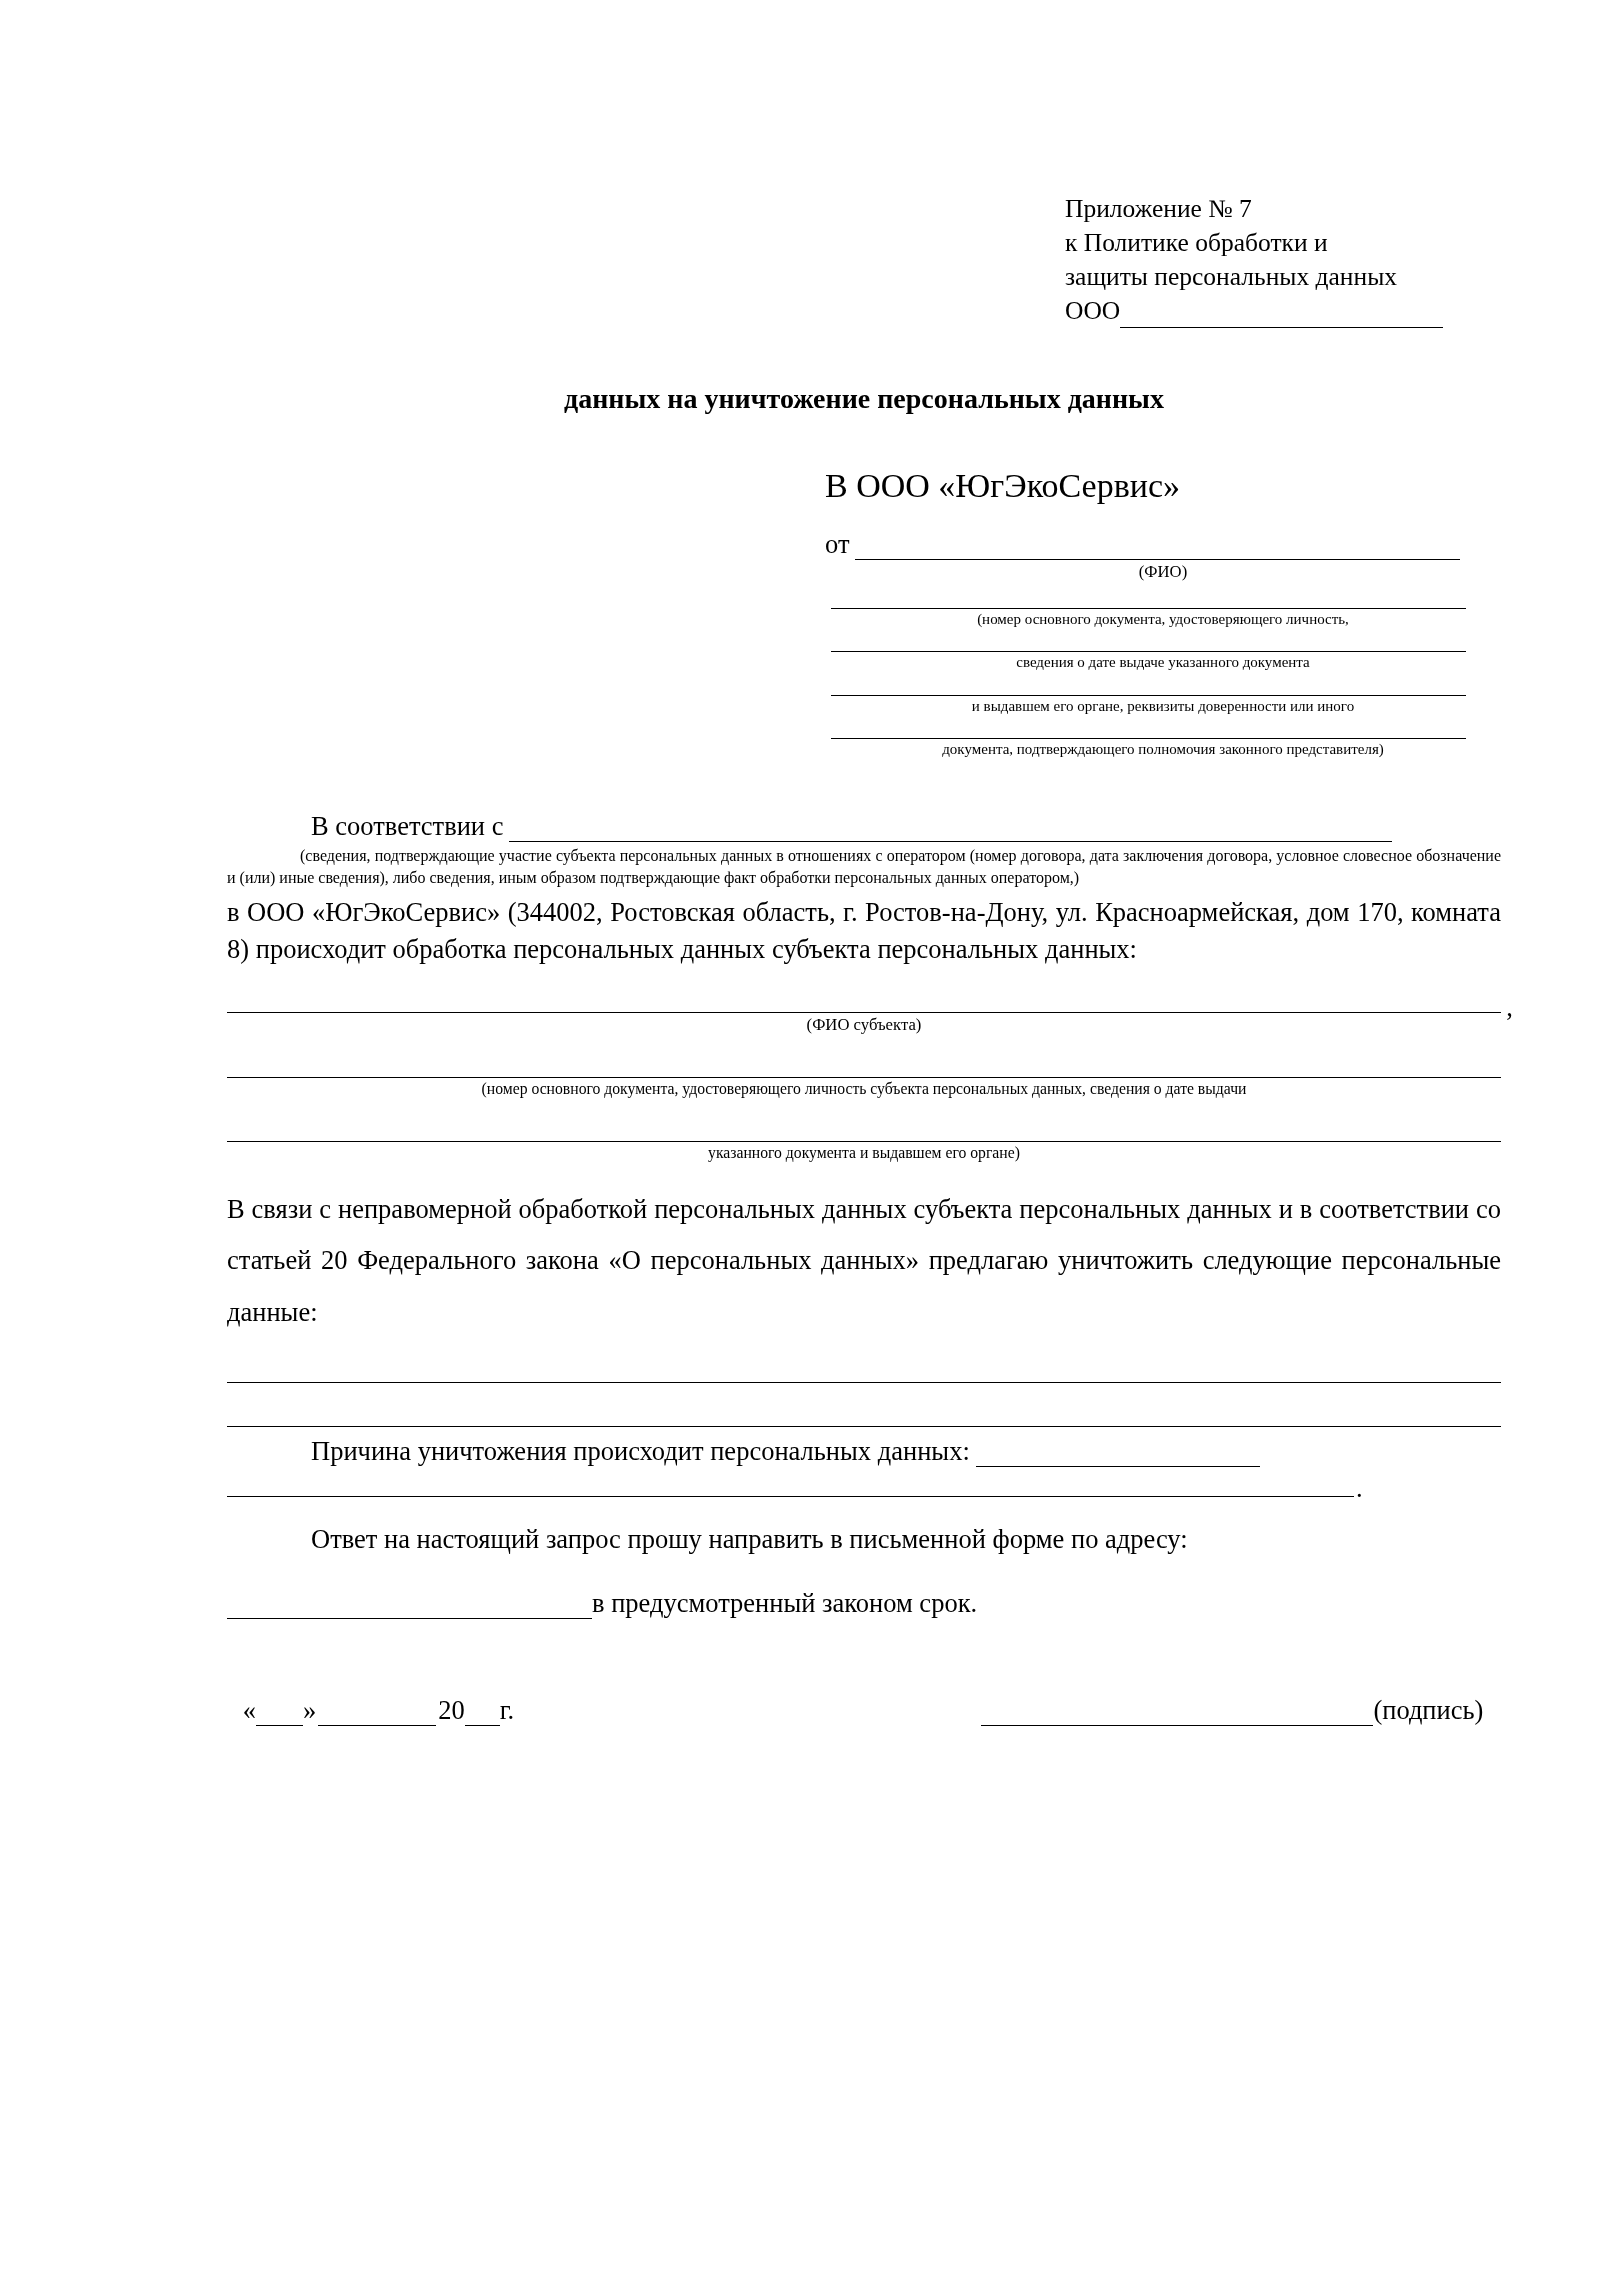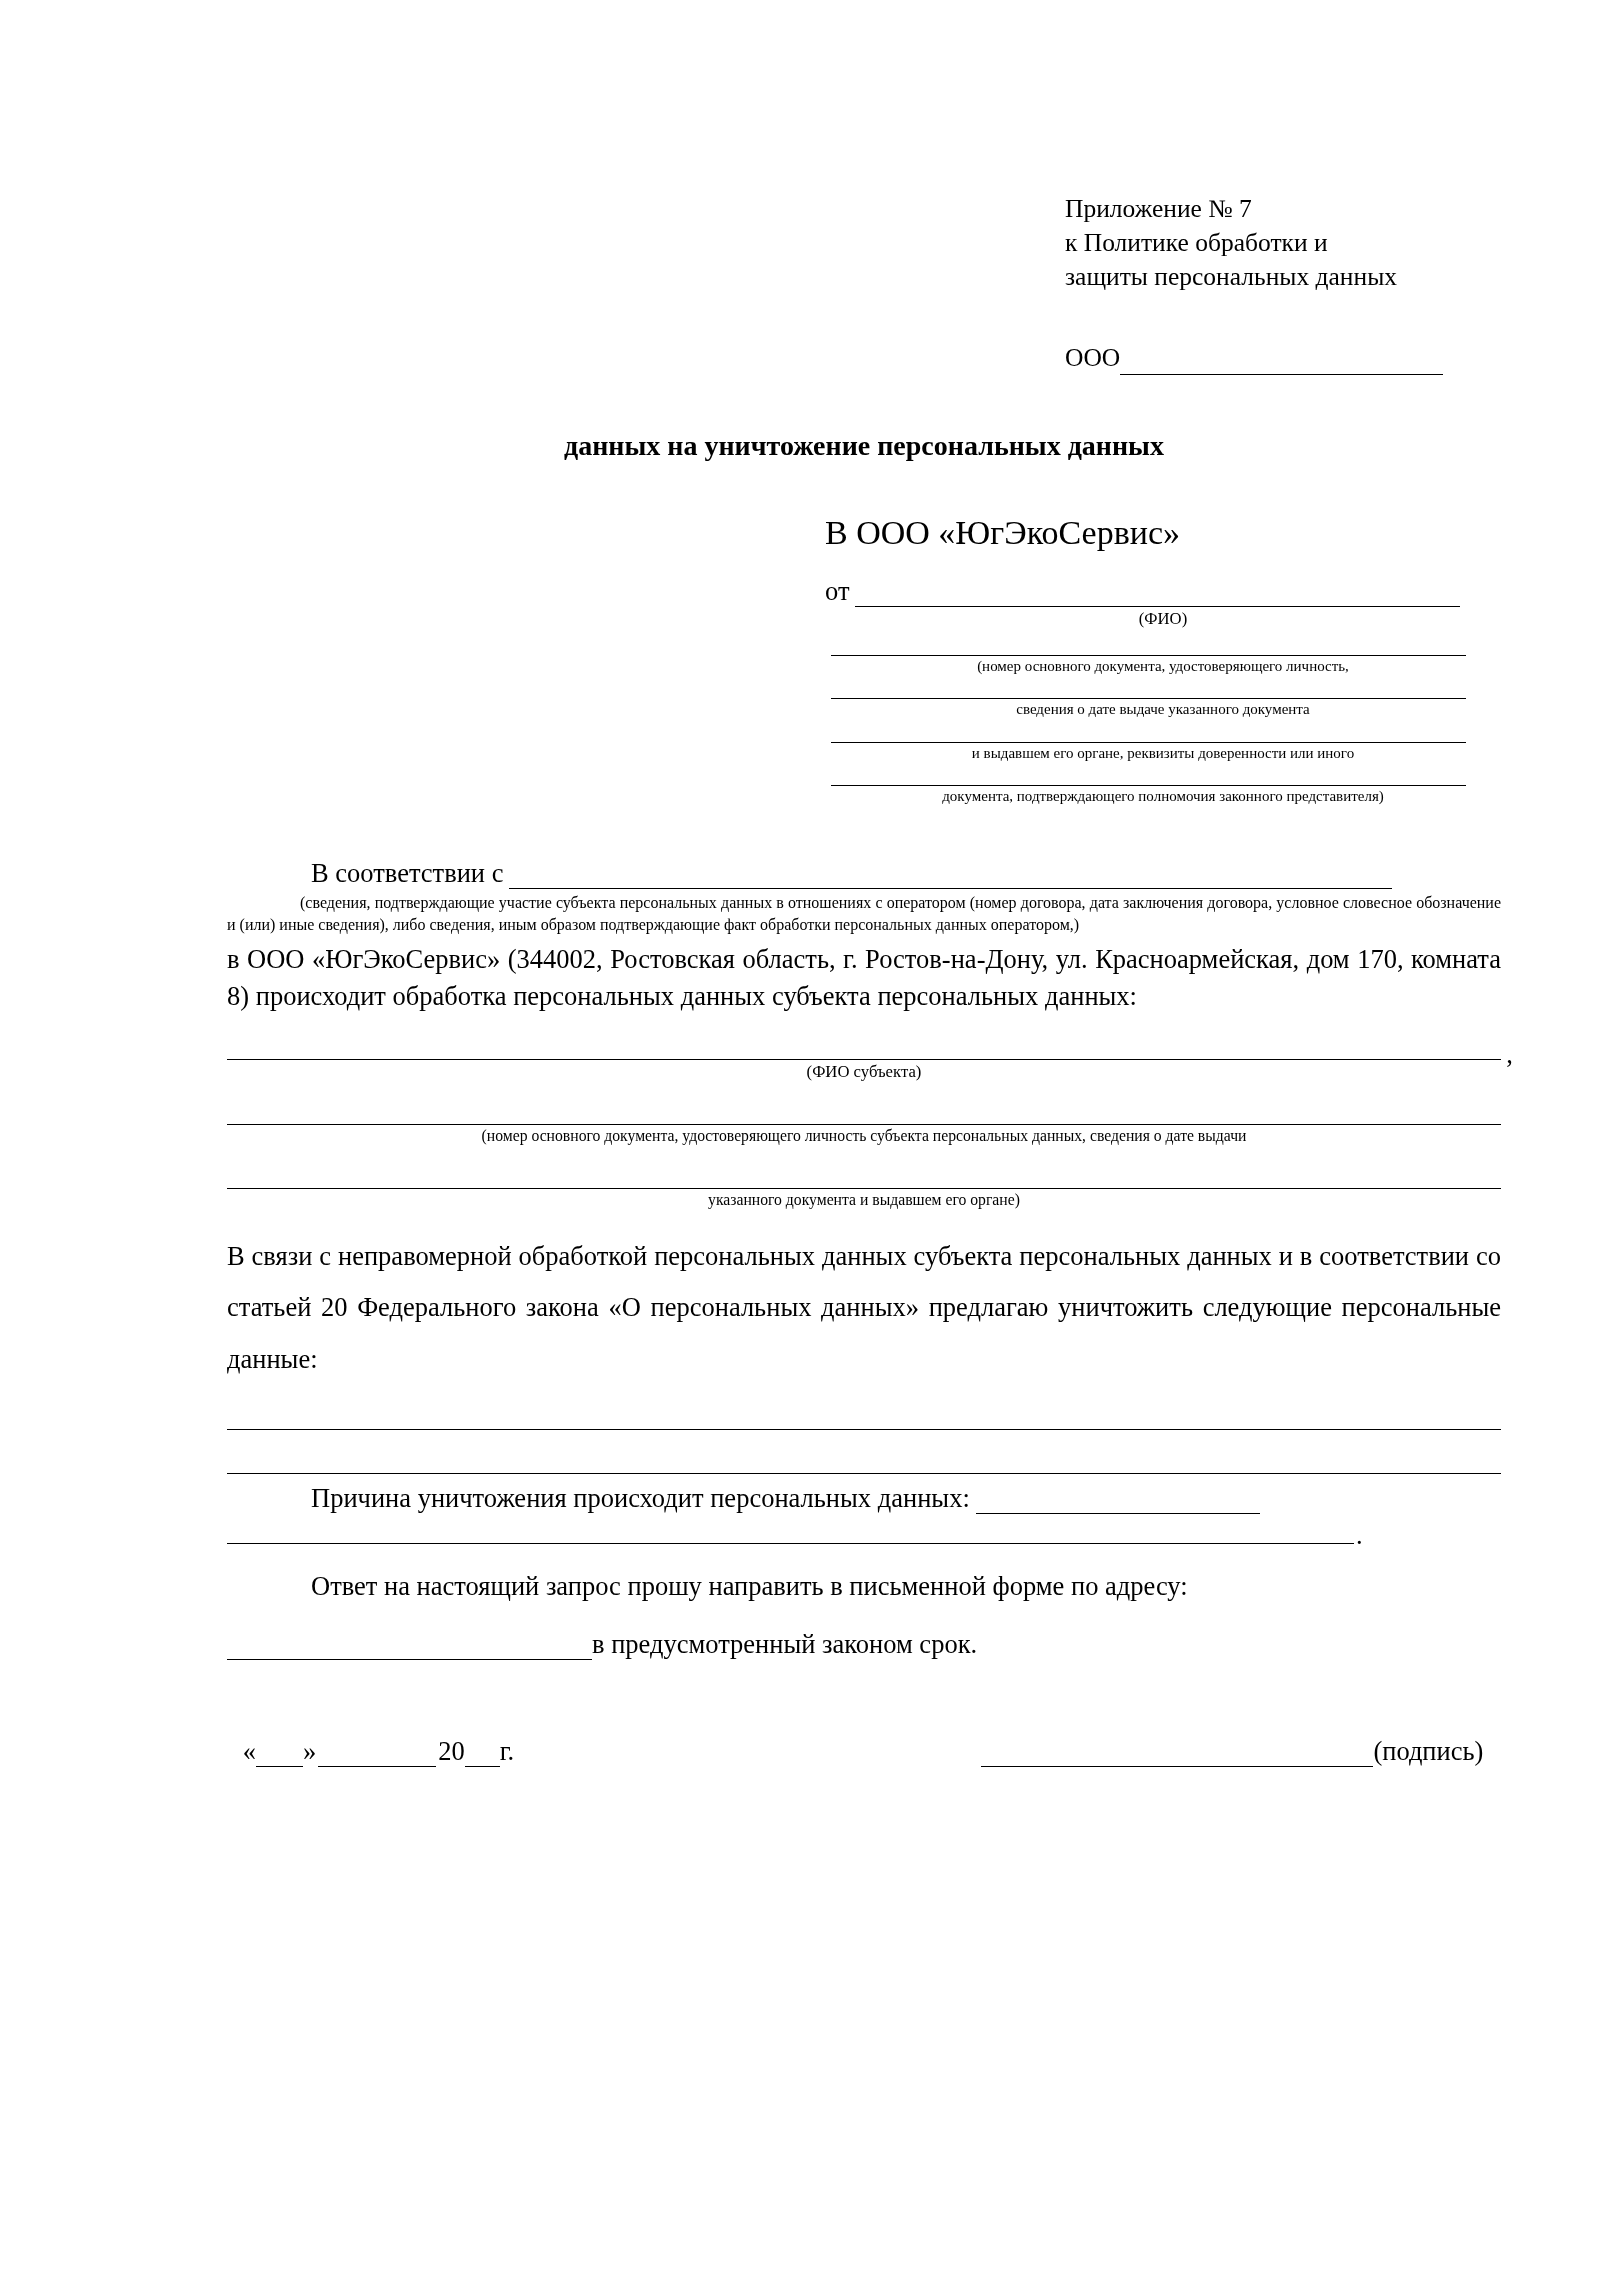--- a/index.html
+++ b/index.html
@@ -31,21 +31,20 @@
   .header-block {
     margin-left: 838px;
     font-size: 25.5px;
     line-height: 1.33;
   }
   .header-line {
     white-space: nowrap;
   }
   .ooo-line {
     white-space: nowrap;
-    margin-top: 47px;
   }
   .ooo-underline {
     display: inline-block;
     width: 323px;
     border-bottom: 1.6px solid #000;
     height: 21.6px;
     vertical-align: bottom;
   }
 
   
@@ -198,21 +197,21 @@
     font-size: 26.5px;
     text-align: justify;
     text-indent: 84px;
     margin-top: 15.7px;
     line-height: 1.5;
     font-family: Liberation Serif, serif;
   }
   .addr-line-row {
     font-size: 26.5px;
     white-space: nowrap;
-    margin-top: 22px;
+    margin-top: 28px;
   }
   .addr-line-row .rule {
     display: inline-block;
     width: 365px;
     border-bottom: 1.6px solid #000;
     height: 19.6px;
     vertical-align: bottom;
   }
 
   .footer-row {

